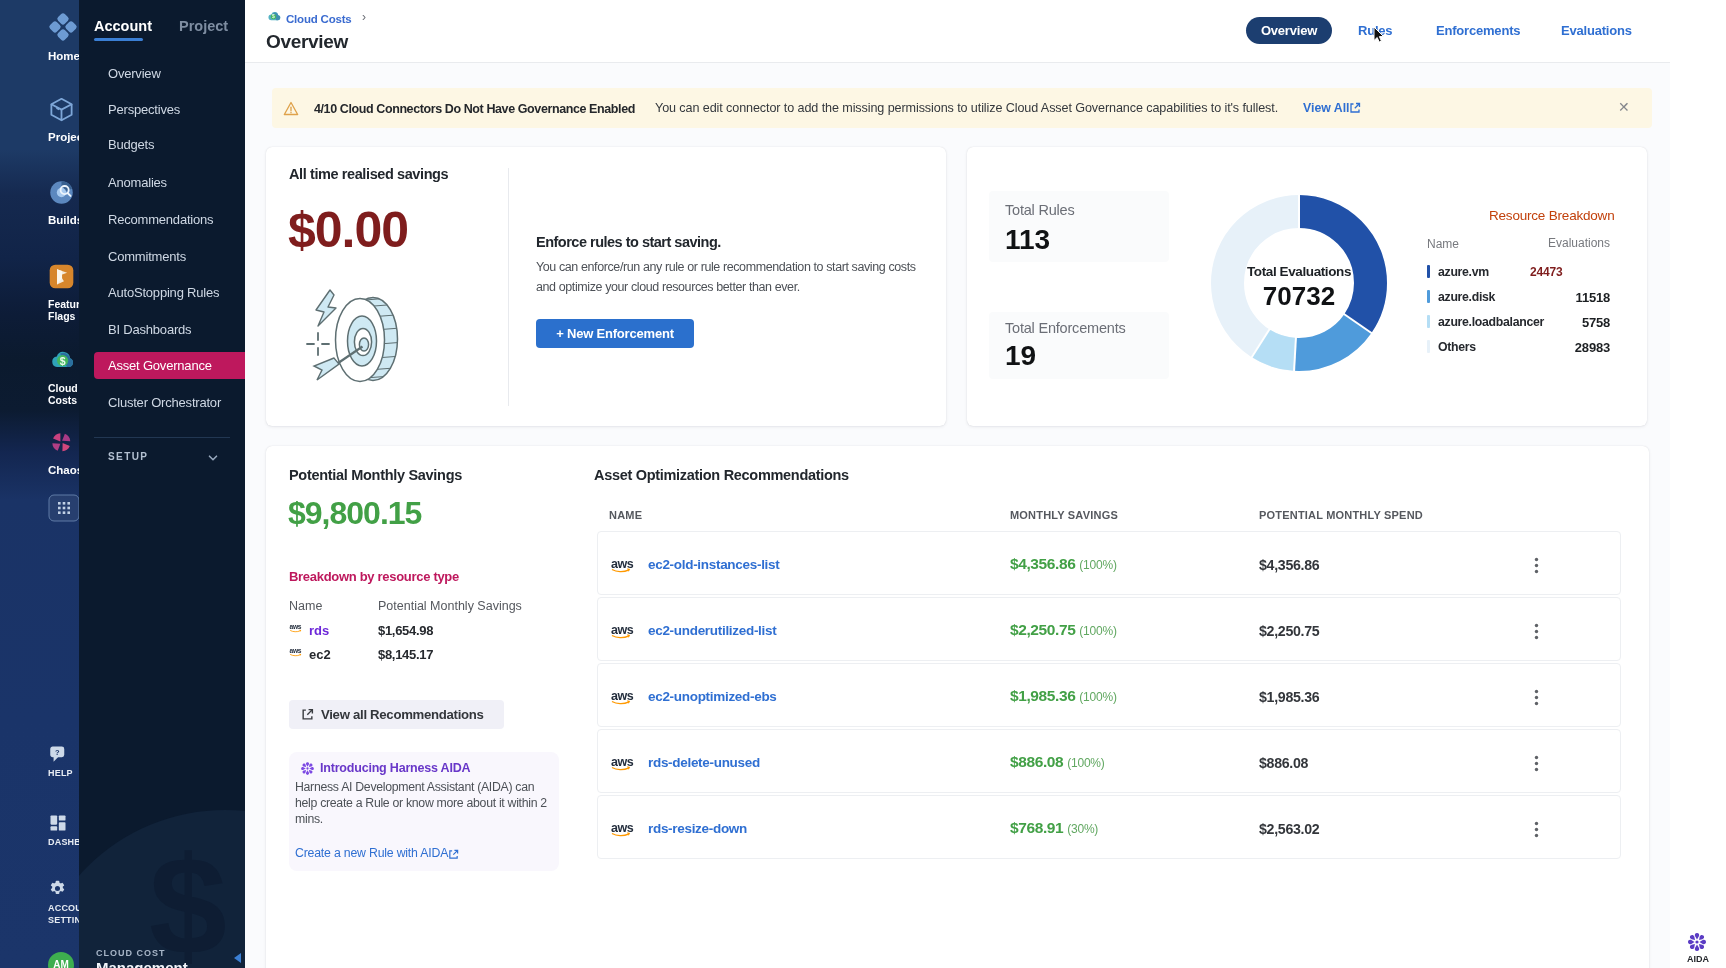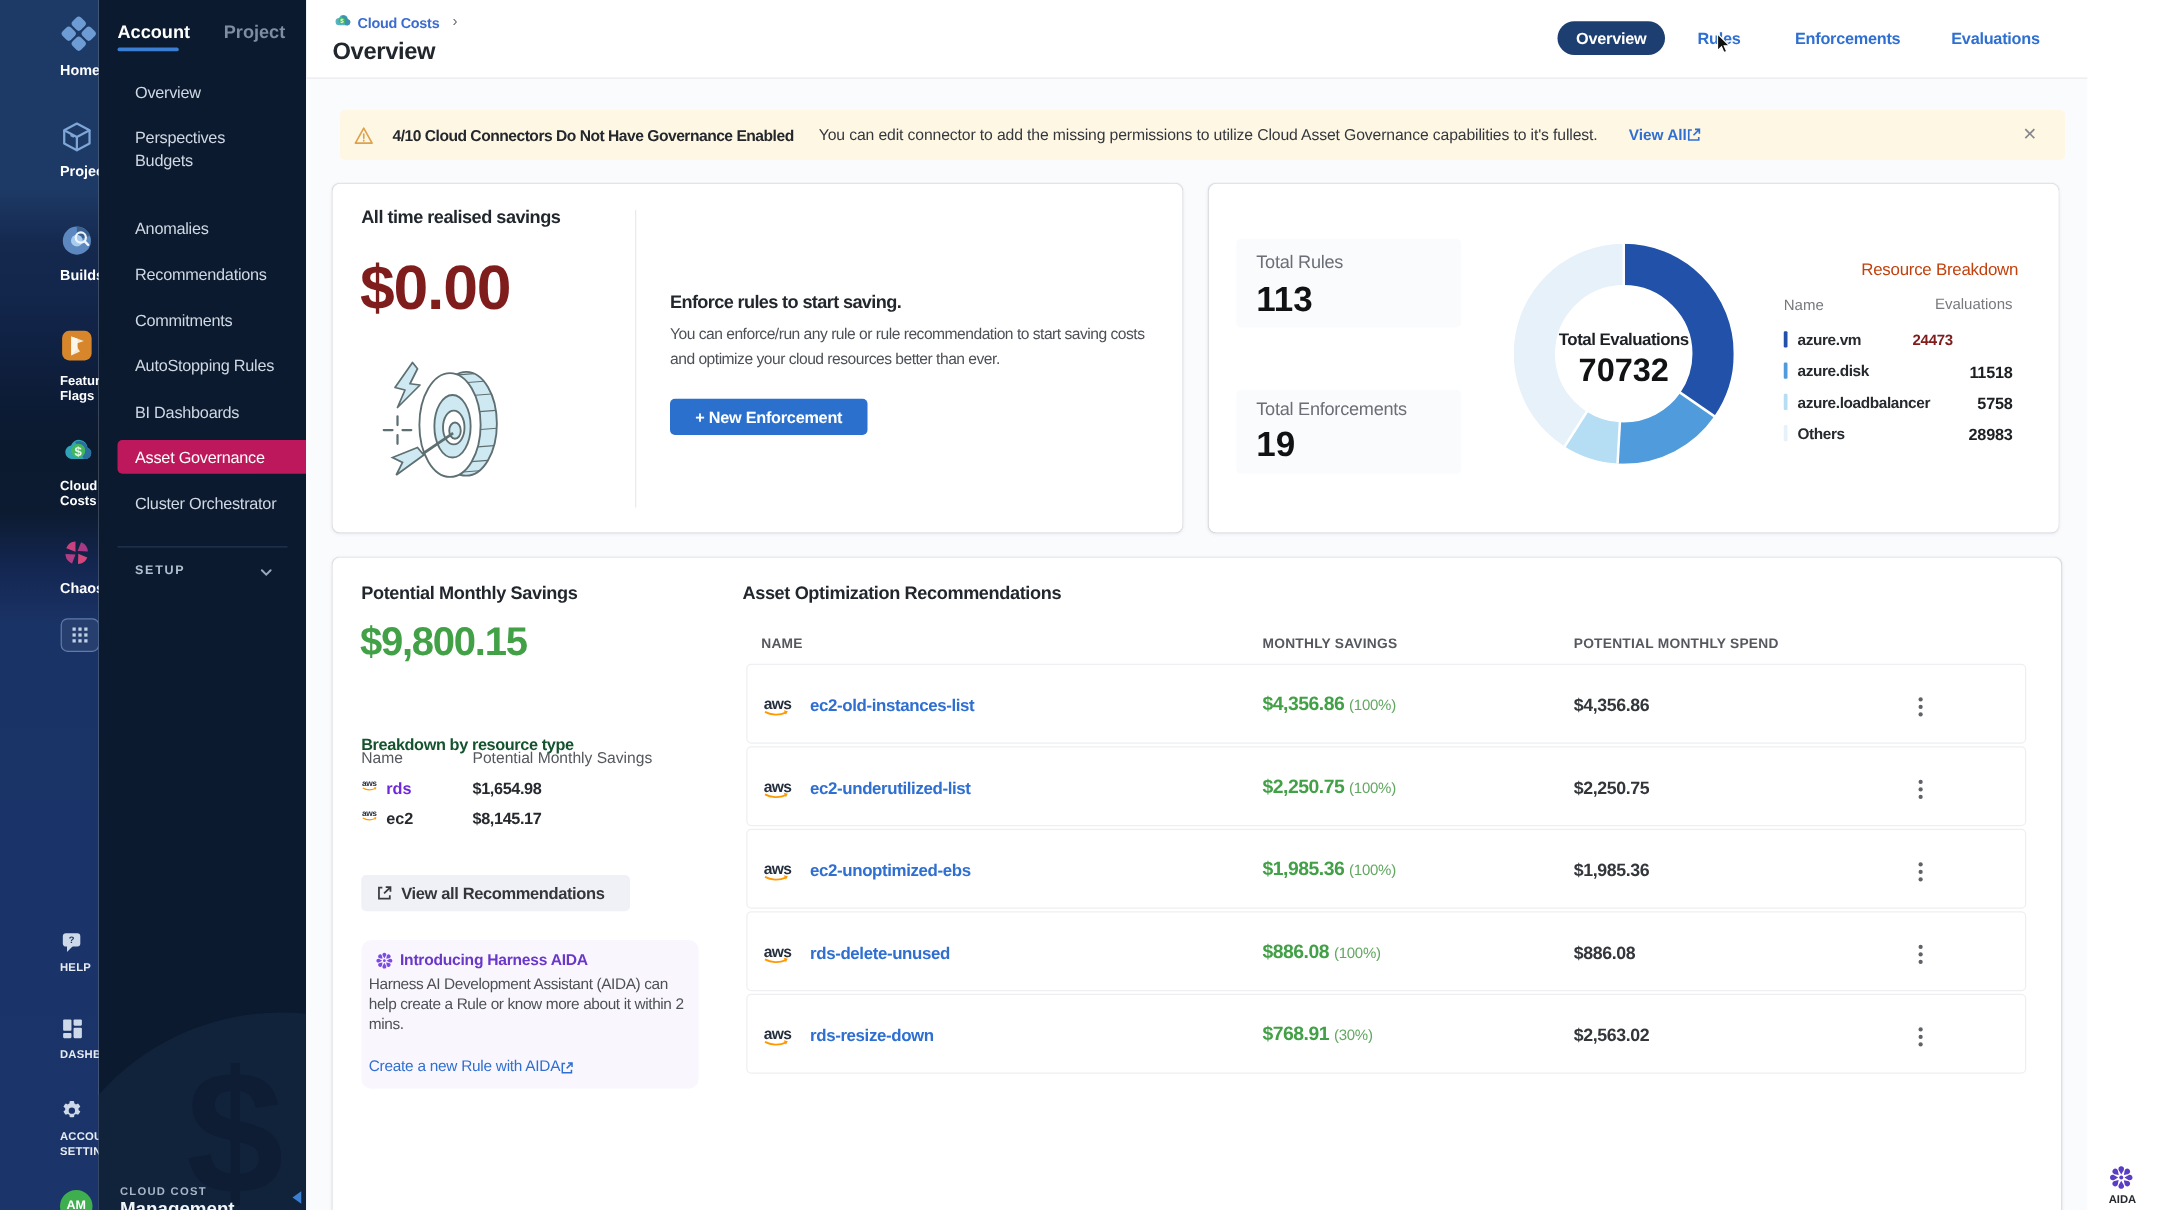--- a/index.html
+++ b/index.html
@@ -154,21 +154,21 @@
     </div>
   </div>
   <div id="nav2" class="abs">
     <div class="watermark">$</div>
     <div style="position:absolute;left:-49px;top:810px;width:390px;height:390px;border-radius:50%;background:#11233a;"></div>
     <div class="navtab" style="left:15px;color:#fff;">Account</div>
     <div style="position:absolute;left:15px;top:38px;width:49px;height:3px;background:#3b7fd4;border-radius:2px;"></div>
     <div class="navtab" style="left:100px;color:#7e8da1;">Project</div>
     <div class="menuitem" style="top:66px;">Overview</div>
     <div class="menuitem" style="top:102px;">Perspectives</div>
-    <div class="menuitem" style="top:121px;text-align:right;">Budgets</div>
+    <div class="menuitem" style="top:137px;text-align:right;">Budgets</div>
     <div class="menuitem" style="top:175px;">Anomalies</div>
     <div class="menuitem" style="top:212px;">Recommendations</div>
     <div class="menuitem" style="top:249px;">Commitments</div>
     <div class="menuitem" style="top:285px;">AutoStopping Rules</div>
     <div class="menuitem" style="top:322px;">BI Dashboards</div>
     <div class="menuactive" style="top:352px;">Asset Governance</div>
     <div class="menuitem" style="top:395px;">Cluster Orchestrator</div>
     <div style="position:absolute;left:15px;top:437px;width:136px;height:1px;background:#223752;"></div>
     <div style="position:absolute;left:29px;top:451px;font-size:10px;font-weight:bold;letter-spacing:1.4px;color:#b3c0d1;">SETUP</div>
     <svg style="position:absolute;left:128px;top:452px;" width="12" height="12" viewBox="0 0 12 12" fill="none" stroke="#97a8bd" stroke-width="1.6" stroke-linecap="round">
@@ -283,21 +283,21 @@
     <div style="position:absolute;left:1182px;top:315px;width:3px;height:13px;background:#b5def5;border-radius:1px;"></div>
     <div style="position:absolute;left:1193px;top:315px;font-size:12.3px;letter-spacing:-.3px;font-weight:bold;color:#26292e;">azure.loadbalancer</div>
     <div style="position:absolute;left:1285px;top:315px;width:80px;text-align:right;font-size:13px;letter-spacing:-.2px;font-weight:bold;color:#1d2023;">5758</div>
     <div style="position:absolute;left:1182px;top:340px;width:3px;height:13px;background:#e7f1f9;border-radius:1px;"></div>
     <div style="position:absolute;left:1193px;top:340px;font-size:12.3px;letter-spacing:-.3px;font-weight:bold;color:#26292e;">Others</div>
     <div style="position:absolute;left:1285px;top:340px;width:80px;text-align:right;font-size:13px;letter-spacing:-.2px;font-weight:bold;color:#1d2023;">28983</div>
 
     <div class="card" style="left:21px;top:446px;width:1383px;height:530px;"></div>
     <div style="position:absolute;left:44px;top:467px;font-size:14.5px;letter-spacing:-.3px;font-weight:bold;color:#22272d;">Potential Monthly Savings</div>
     <div style="position:absolute;left:43px;top:495px;font-size:32px;letter-spacing:-1px;font-weight:bold;color:#42a046;">$9,800.15</div>
-    <div style="position:absolute;left:44px;top:569px;font-size:13px;letter-spacing:-.3px;font-weight:bold;color:#14532d;margin-top:19px;">Breakdown by resource type</div>
+    <div style="position:absolute;left:44px;top:569px;font-size:13px;letter-spacing:-.3px;font-weight:bold;color:#be185d;">Breakdown by resource type</div>
     <div style="position:absolute;left:44px;top:599px;font-size:12.5px;color:#55585e;">Name</div>
     <div style="position:absolute;left:133px;top:599px;font-size:12.5px;color:#55585e;">Potential Monthly Savings</div>
     <div style="position:absolute;left:64px;top:623px;font-size:13px;font-weight:bold;color:#6d28d9;">rds</div>
     <div style="position:absolute;left:133px;top:623px;font-size:13px;letter-spacing:-.3px;font-weight:bold;color:#26292e;">$1,654.98</div>
     <div style="position:absolute;left:64px;top:647px;font-size:13px;font-weight:bold;color:#26292e;">ec2</div>
     <div style="position:absolute;left:133px;top:647px;font-size:13px;letter-spacing:-.3px;font-weight:bold;color:#26292e;">$8,145.17</div>
 
     <div style="position:absolute;left:44px;top:700px;width:215px;height:29px;background:#f0f0f7;border-radius:4px;"></div>
     <svg style="position:absolute;left:56px;top:708px;" width="13" height="13" viewBox="0 0 12 12" fill="none" stroke="#383b40" stroke-width="1.3">
       <path d="M4.5 2H2v8h8V7.5"></path>

